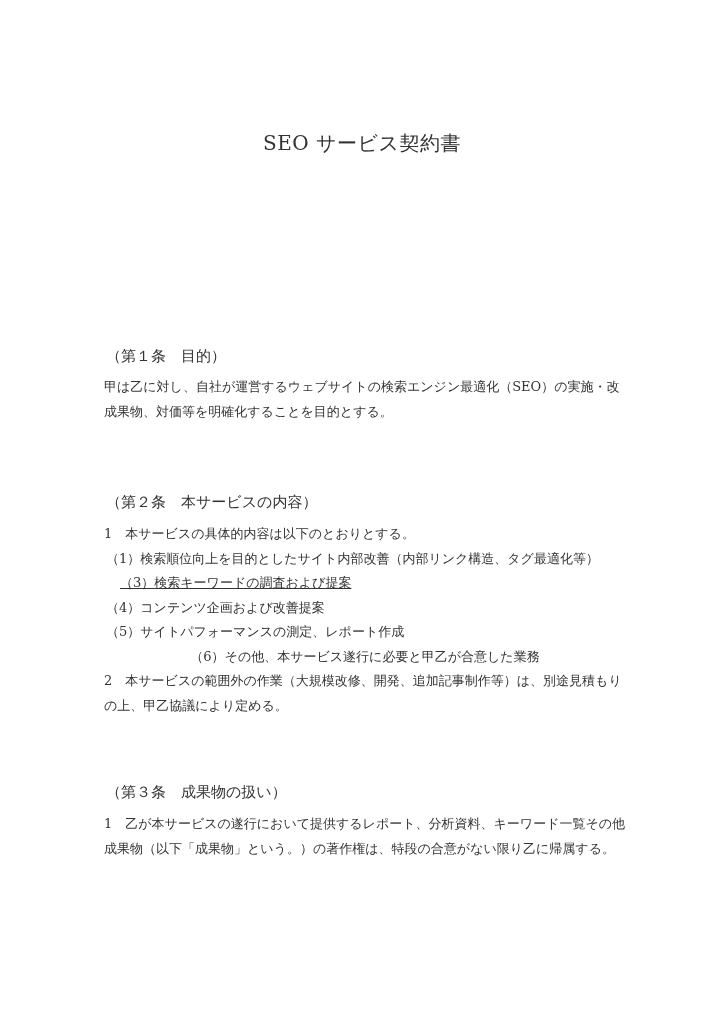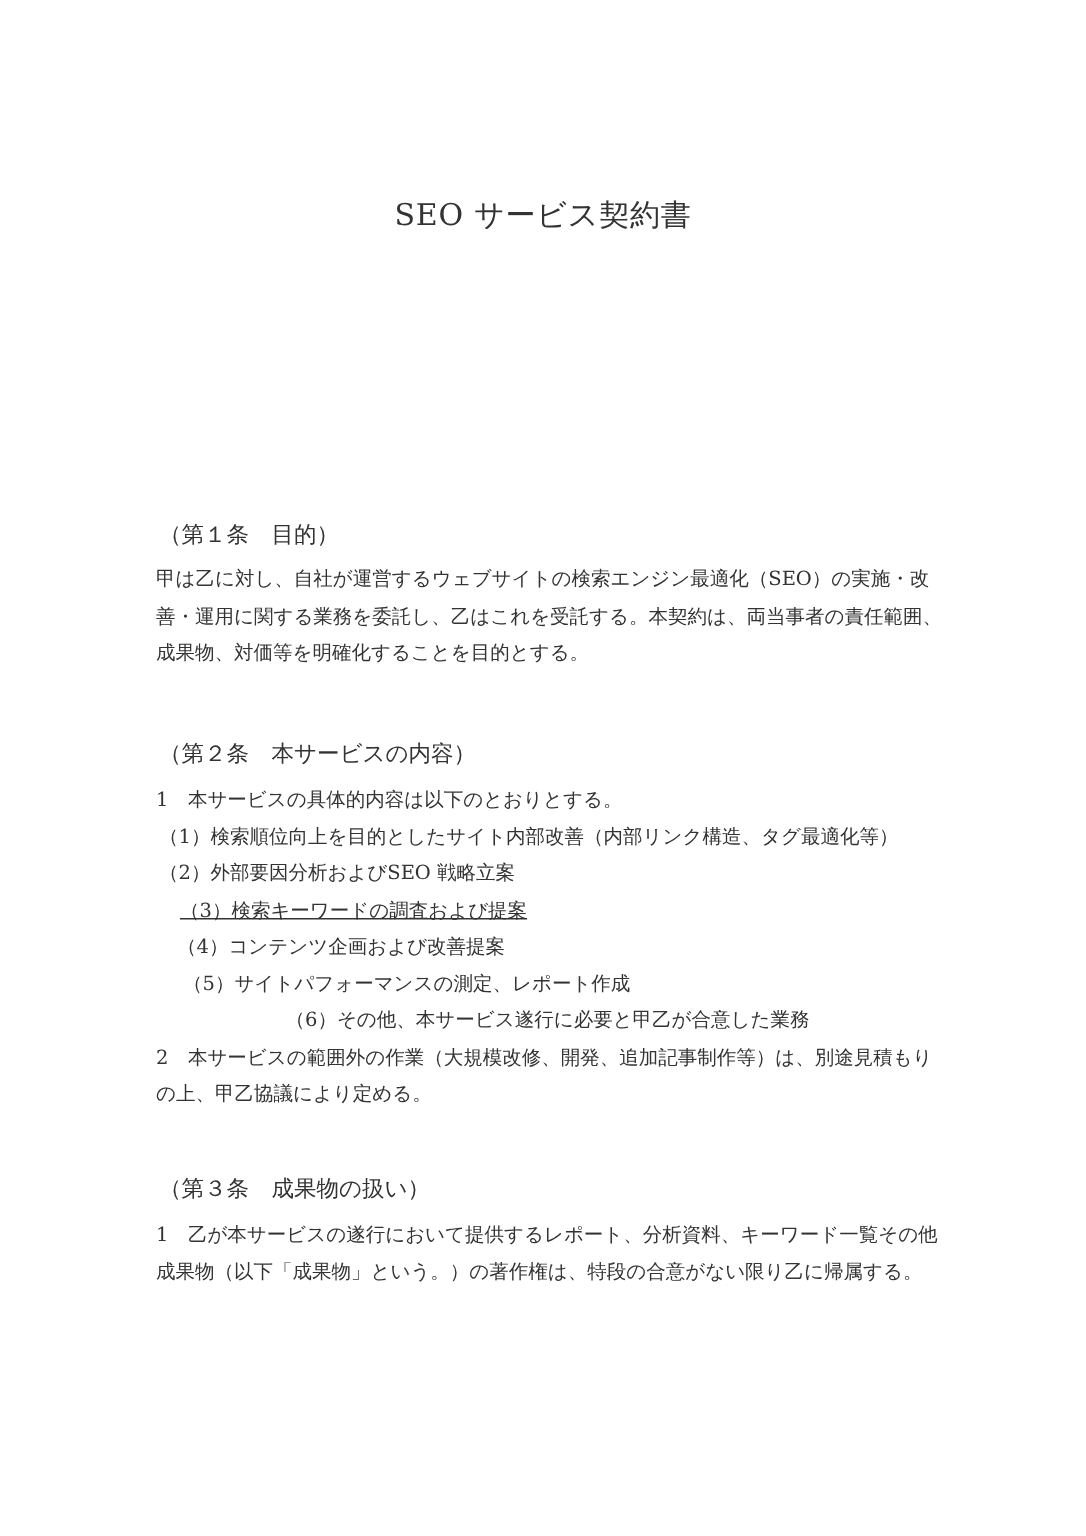--- a/index.html
+++ b/index.html
@@ -54,32 +54,30 @@
 <body>
 
 <div class="page">
 
   <div class="title">SEO サービス契約書</div>
 
 
   <div class="heading" style="top:347px;">（第１条　目的）</div>
   <div class="block" style="top:375px;">
     <span class="line">甲は乙に対し、自社が運営するウェブサイトの検索エンジン最適化（SEO）の実施・改</span>
-    <span class="line">善・運用に関する業務を委託し、乙はこれを受託する。本契約は、両当事者の責任範囲、</span>
     <span class="line">成果物、対価等を明確化することを目的とする。</span>
   </div>
 
   <div class="heading" style="top:493px;">（第２条　本サービスの内容）</div>
   <div class="block" style="top:522px;">
     <span class="line">1　本サービスの具体的内容は以下のとおりとする。</span>
     <span class="line" style="margin-left:2px;">（1）検索順位向上を目的としたサイト内部改善（内部リンク構造、タグ最適化等）</span>
-    <span class="line" style="margin-left:2px;">（2）外部要因分析およびSEO 戦略立案</span>
     <span class="line" style="margin-left:16px;text-decoration:underline;">（3）検索キーワードの調査および提案</span>
-    <span class="line" style="margin-left:14px;">（4）コンテンツ企画および改善提案</span>
-    <span class="line" style="margin-left:18px;">（5）サイトパフォーマンスの測定、レポート作成</span>
+    <span class="line" style="margin-left:2px;">（4）コンテンツ企画および改善提案</span>
+    <span class="line" style="margin-left:2px;">（5）サイトパフォーマンスの測定、レポート作成</span>
     <span class="line" style="margin-left:2px;text-align:center;">（6）その他、本サービス遂行に必要と甲乙が合意した業務</span>
     <span class="line">2　本サービスの範囲外の作業（大規模改修、開発、追加記事制作等）は、別途見積もり</span>
     <span class="line">の上、甲乙協議により定める。</span>
   </div>
 
   <div class="heading" style="top:783px;">（第３条　成果物の扱い）</div>
   <div class="block" style="top:812px;">
     <span class="line">1　乙が本サービスの遂行において提供するレポート、分析資料、キーワード一覧その他</span>
     <span class="line">成果物（以下「成果物」という。）の著作権は、特段の合意がない限り乙に帰属する。</span>
   </div>

